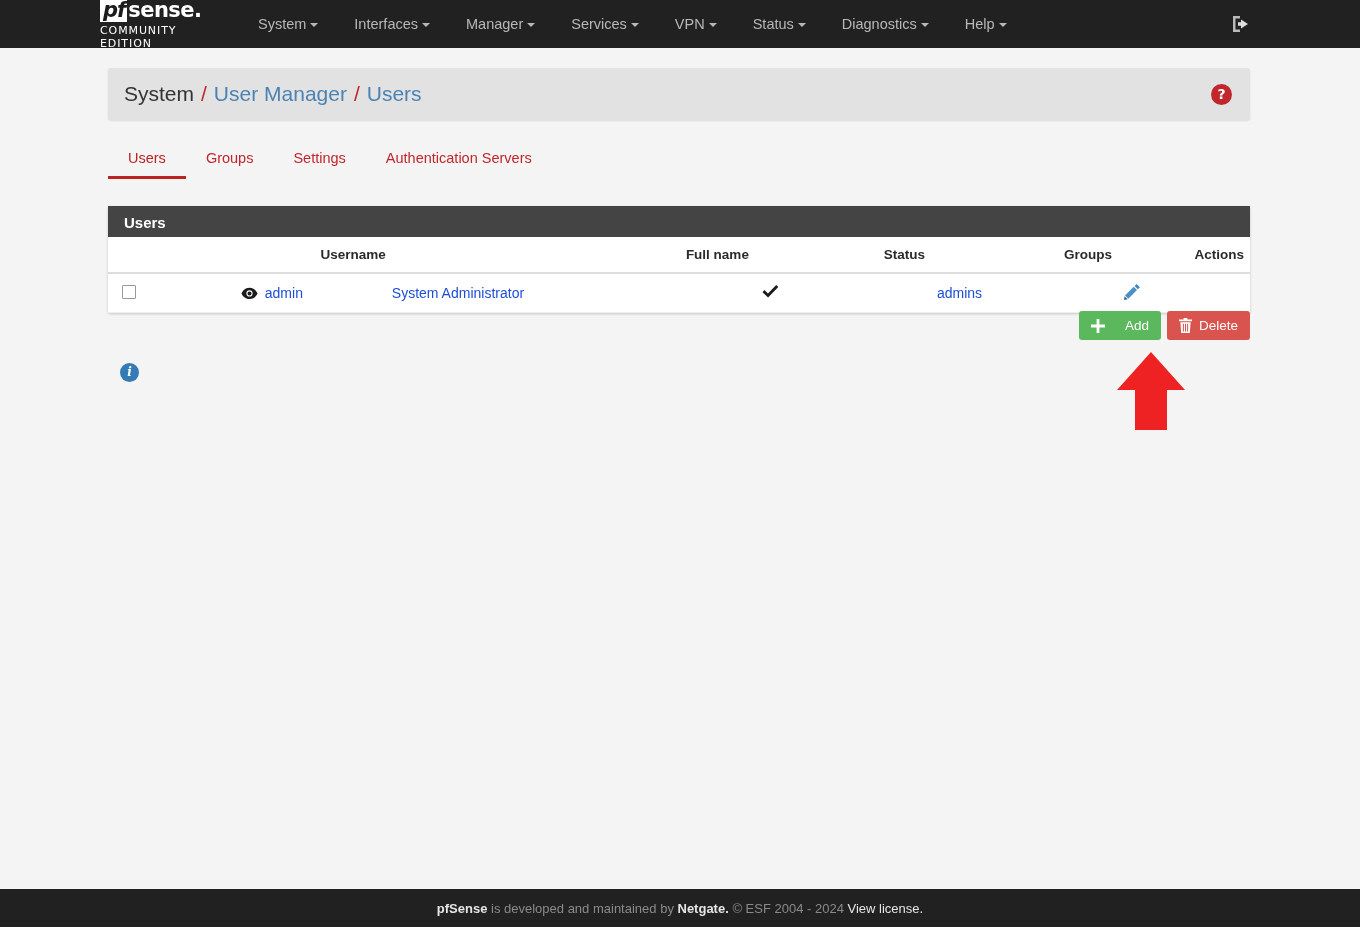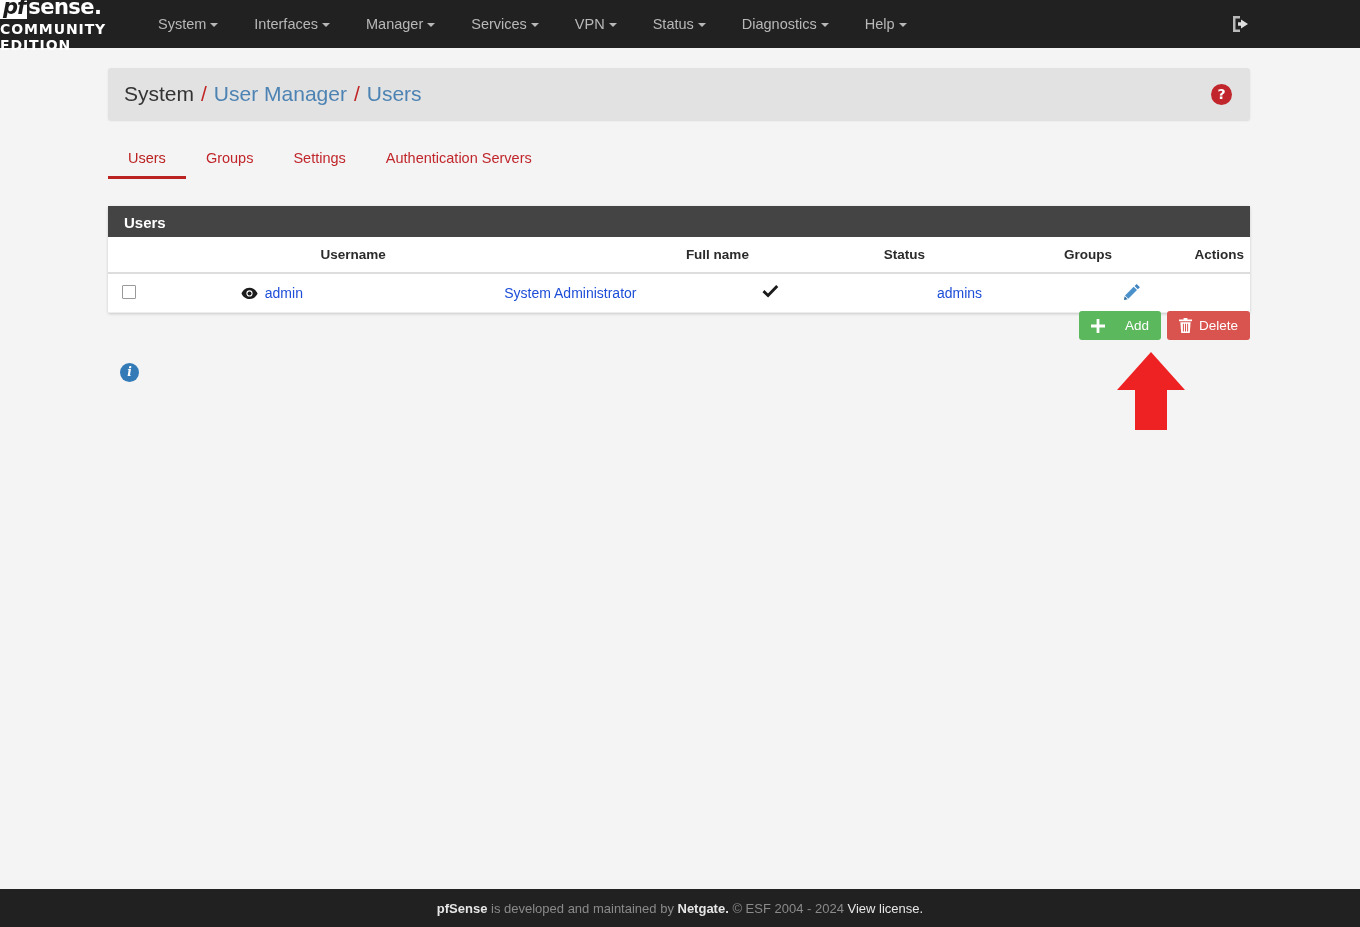--- a/index.html
+++ b/index.html
@@ -27,20 +27,21 @@
     height: 48px;
     background: #212121;
     display: flex;
     align-items: center;
   }
 
   .brand {
     display: flex;
     flex-direction: column;
     justify-content: center;
+    margin-left: 100px;
     width: 118px;
     height: 40px;
   }
   .brand-logo {
     display: flex;
     align-items: center;
     height: 23px;
   }
   .brand-pf {
     background: #ffffff;
@@ -57,22 +58,22 @@
     color: #ffffff;
     font-weight: bold;
     font-size: 21px;
     line-height: 21px;
     letter-spacing: -0.5px;
     margin-left: 1px;
     font-family: "DejaVu Sans", sans-serif;
   }
   .brand-sub {
     color: #ffffff;
-    font-size: 14px;
-    font-weight: bold;
+    font-size: 11px;
+    font-weight: normal;
     letter-spacing: 0.9px;
     margin-top: 2px;
     font-family: "DejaVu Sans", sans-serif;
   }
 
   .nav-items {
     display: flex;
     align-items: center;
     margin-left: 22px;
     height: 48px;
@@ -193,21 +194,21 @@
     border-bottom: 2px solid #ddd;
   }
   table.users-table td {
     padding: 9px 6px;
     color: #1d4ed8;
     border-bottom: 1px solid #eeeeee;
     vertical-align: middle;
   }
   .col-check { width: 48px; padding-left: 14px !important; }
   .col-user  { width: 210px; padding-left: 80px !important; }
-  .col-full  { width: 330px; padding-left: 0 !important; text-align: center; }
+  .col-full  { width: 330px; padding-left: 0 !important; }
   .col-stat  { width: 160px; }
   .col-group { width: 170px; }
   .col-act   { width: 120px; }
 
   .row-check {
     width: 14px; height: 14px;
     border: 1px solid #999;
     background: #fff;
     display: inline-block;
     border-radius: 1px;

